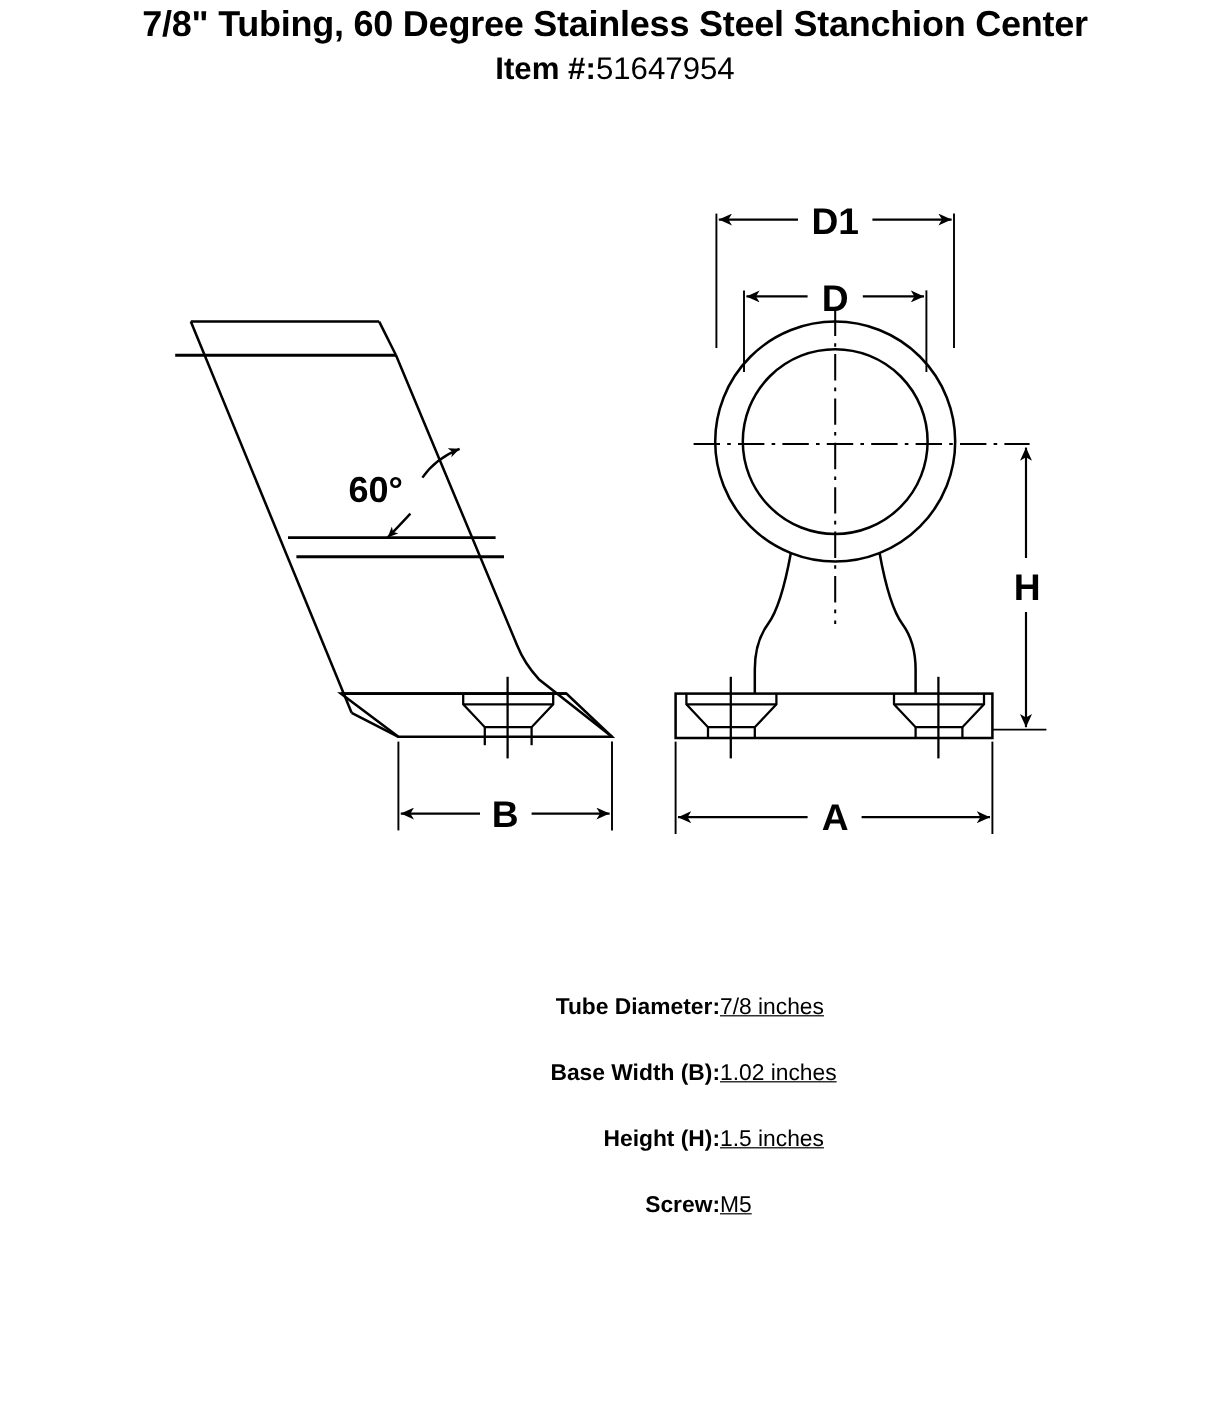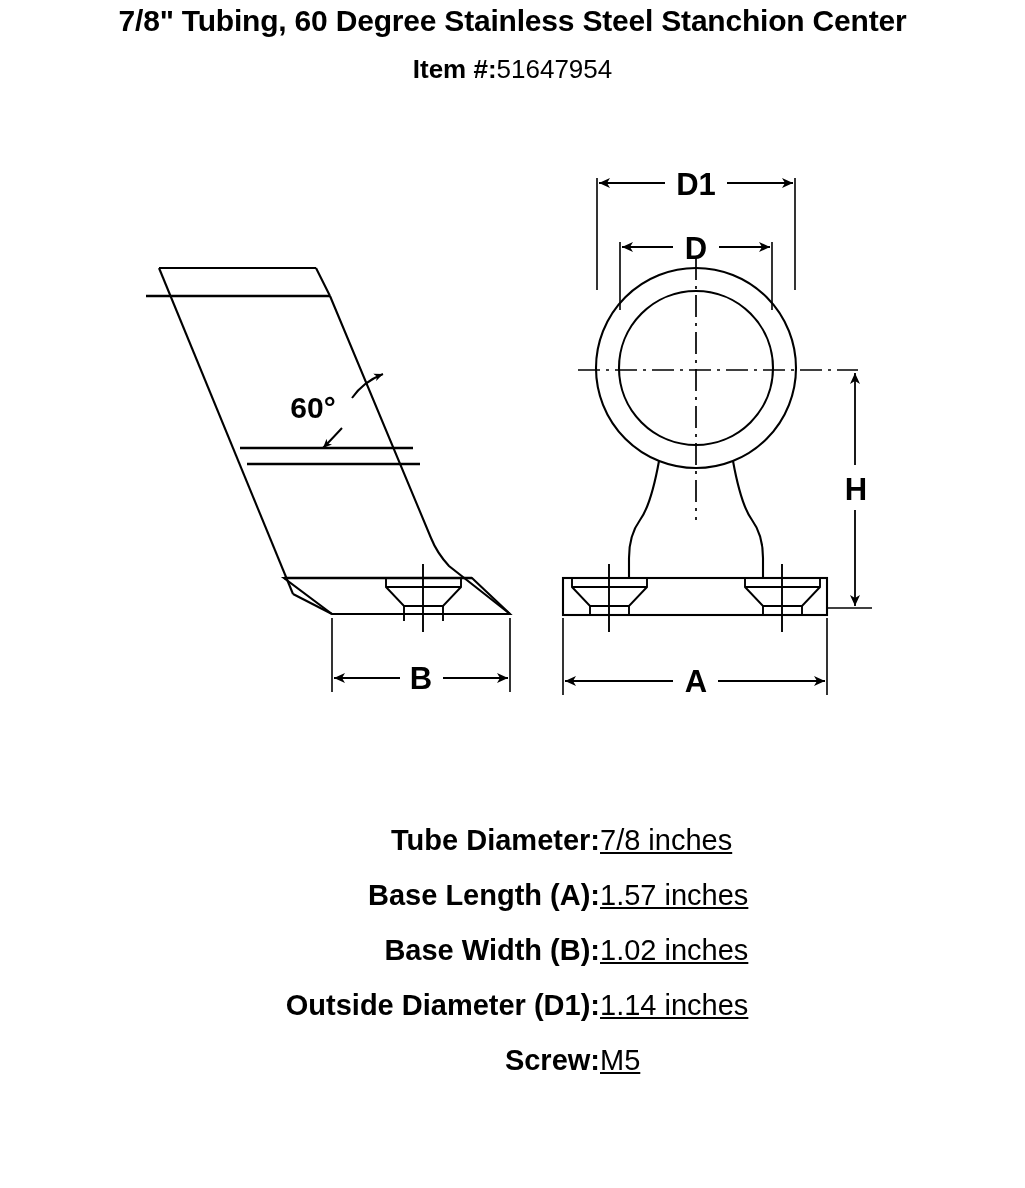--- a/index.html
+++ b/index.html
@@ -31,41 +31,41 @@
     font-size: 30px;
     font-weight: bold;
     line-height: 36px;
     letter-spacing: -0.2px;
     white-space: nowrap;
     margin-top: 3px;
   }
   .title-line2 {
     font-size: 26px;
     line-height: 32px;
-    margin-top: 14px;
+    margin-top: 2px;
   }
   .title-line2 .itemlabel {
     font-weight: bold;
   }
   .drawing {
     position: absolute;
     left: 0;
     top: 0;
     width: 1025px;
     height: 730px;
   }
   .spec-table {
     position: absolute;
     left: 0;
     top: 812px;
     width: 1025px;
     border-collapse: collapse;
   }
   .spec-table td {
-    font-size: 29px;
+    font-size: 19px;
     line-height: 30px;
     padding: 0;
     height: 55px;
     vertical-align: middle;
   }
   .spec-label {
     text-align: right;
     font-weight: bold;
     width: 600px;
     padding-right: 0px;
@@ -202,30 +202,26 @@
     </g>
   </svg>
 
   <table class="spec-table">
     <tbody>
       <tr>
         <td class="spec-label">Tube Diameter:</td>
         <td class="spec-value">7/8 inches</td>
       </tr>
       <tr>
-        <td class="spec-label">Base Length (A):</td>
-        <td class="spec-value">1.57 inches</td>
-      </tr>
-      <tr>
         <td class="spec-label">Base Width (B):</td>
         <td class="spec-value">1.02 inches</td>
       </tr>
       <tr>
-        <td class="spec-label">Outside Diameter (D1):</td>
-        <td class="spec-value">1.14 inches</td>
+        <td class="spec-label">Height (H):</td>
+        <td class="spec-value">1.5 inches</td>
       </tr>
       <tr>
         <td class="spec-label">Screw:</td>
         <td class="spec-value">M5</td>
       </tr>
     </tbody>
   </table>
 
 </div>
 

